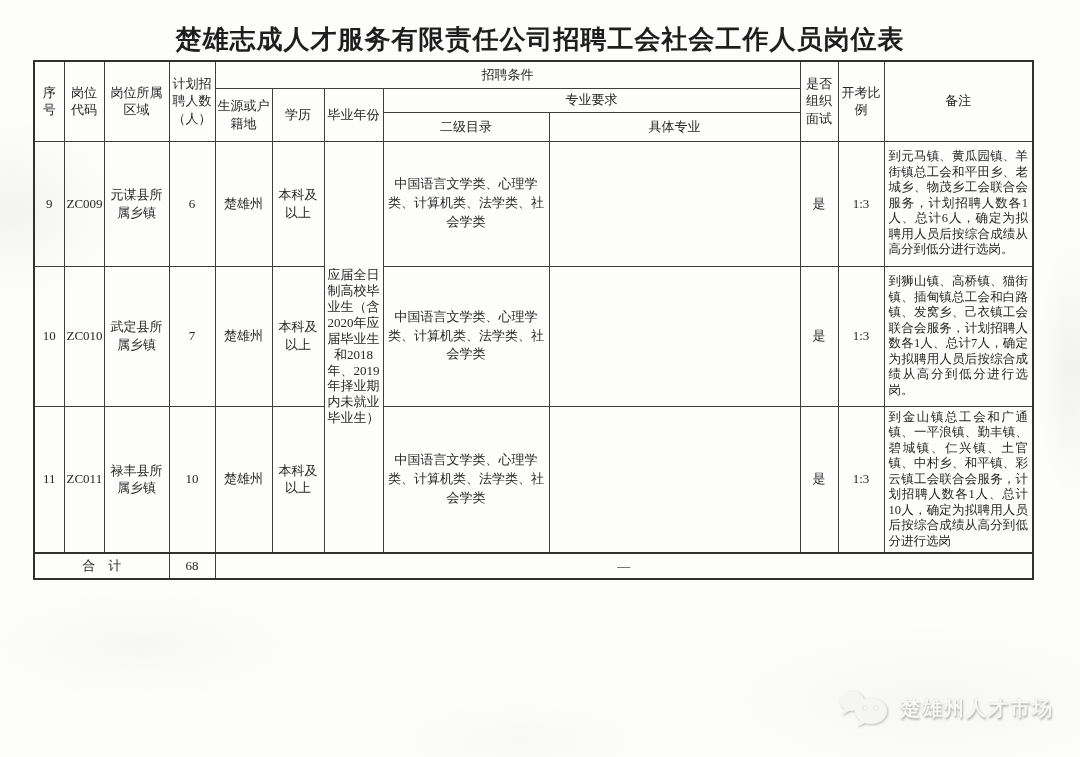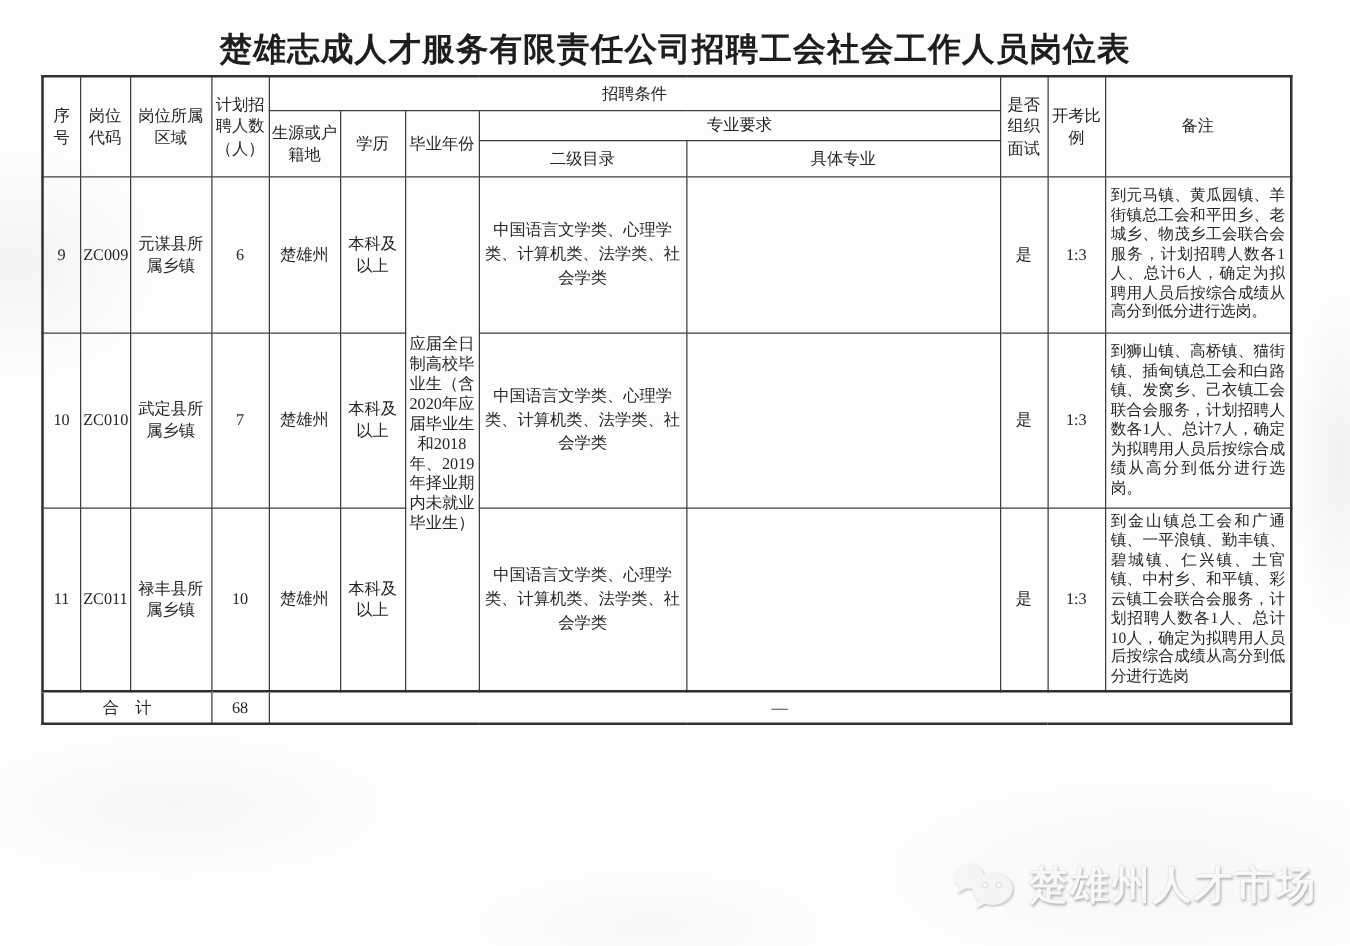--- a/index.html
+++ b/index.html
@@ -53,21 +53,21 @@
     font-size: 12.5px; line-height: 1.24; padding: 2px 4px;
   }
   td.gradcell { font-size: 13px; line-height: 1.22; padding: 1px 3px; }
   td.catalog  { line-height: 1.45; }
   .watermark {
     position: absolute; top: 686px; right: 26px; z-index: 6;
     display: flex; align-items: center; gap: 7px;
   }
   .watermark .wm-text {
     font-family: "DejaVu Sans", "Liberation Sans", sans-serif;
-    font-weight: bold; font-size: 31px; letter-spacing: 2px;
+    font-weight: bold; font-size: 20px; letter-spacing: 2px;
     color: #f8f8f7;
     text-shadow: 1px 2px 2px rgba(130,130,130,0.55), 0 0 1px rgba(150,150,150,0.45);
   }
   .watermark svg { filter: drop-shadow(1px 1.5px 1px rgba(130,130,130,0.5)); }
 </style>
 </head>
 <body>
 
 <div class="scan-tint"></div>
 

